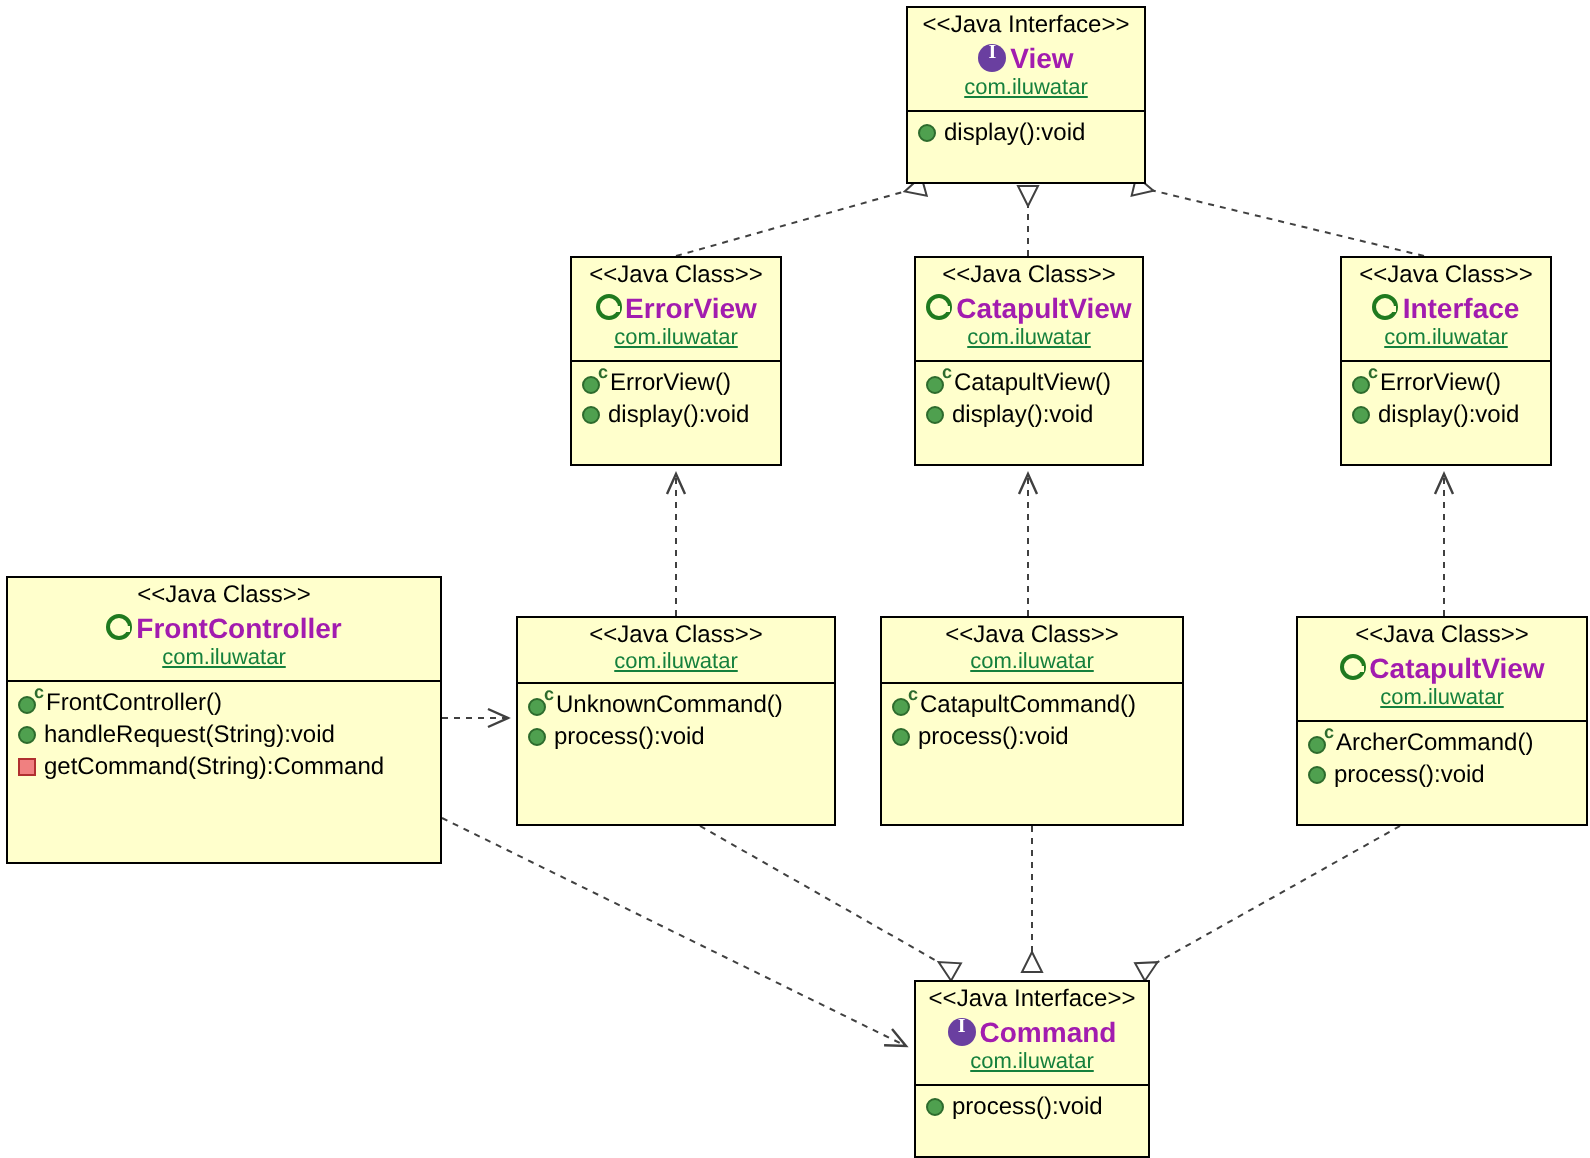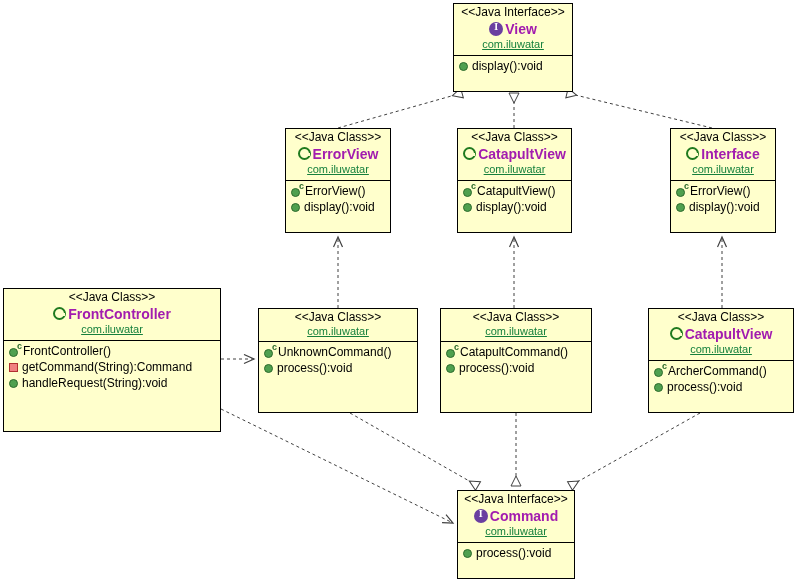--- a/index.html
+++ b/index.html
@@ -335,27 +335,27 @@
     <div class="divider"></div>
     <div class="uml-members">
       <div class="member">
         <span class="icon-ctor">
             <span class="dot"></span>
             <span class="c">c</span>
           </span>
         <span class="member-label">FrontController()</span>
       </div>
       <div class="member">
+        <span class="icon-public"></span>
+        <span class="member-label">handleRequest(String):void</span>
+      </div>
+      <div class="member">
         <span class="icon-private"></span>
         <span class="member-label">getCommand(String):Command</span>
       </div>
-      <div class="member">
-        <span class="icon-public"></span>
-        <span class="member-label">handleRequest(String):void</span>
-      </div>
     </div>
   </div>
 
   <div class="uml-box" style="left:258px; top:308px; width:160px; height:105px;">
     <div class="uml-head">
       <div class="stereotype">&lt;&lt;Java Class&gt;&gt;</div>
       <div class="pkg">com.iluwatar</div>
     </div>
     <div class="divider"></div>
     <div class="uml-members">

